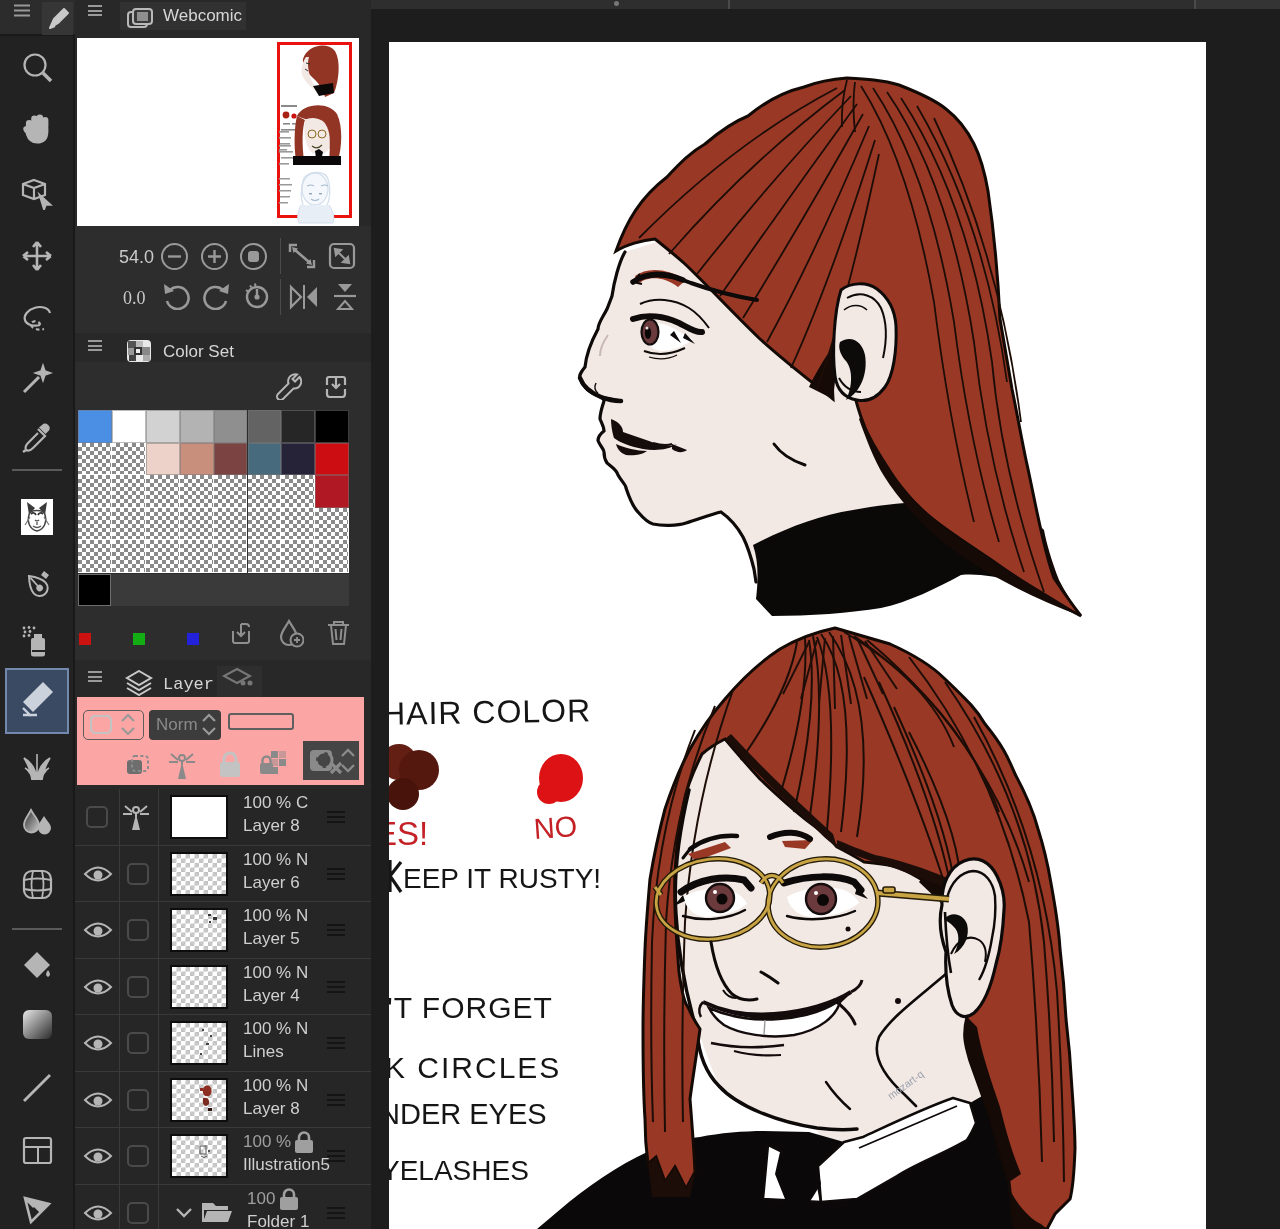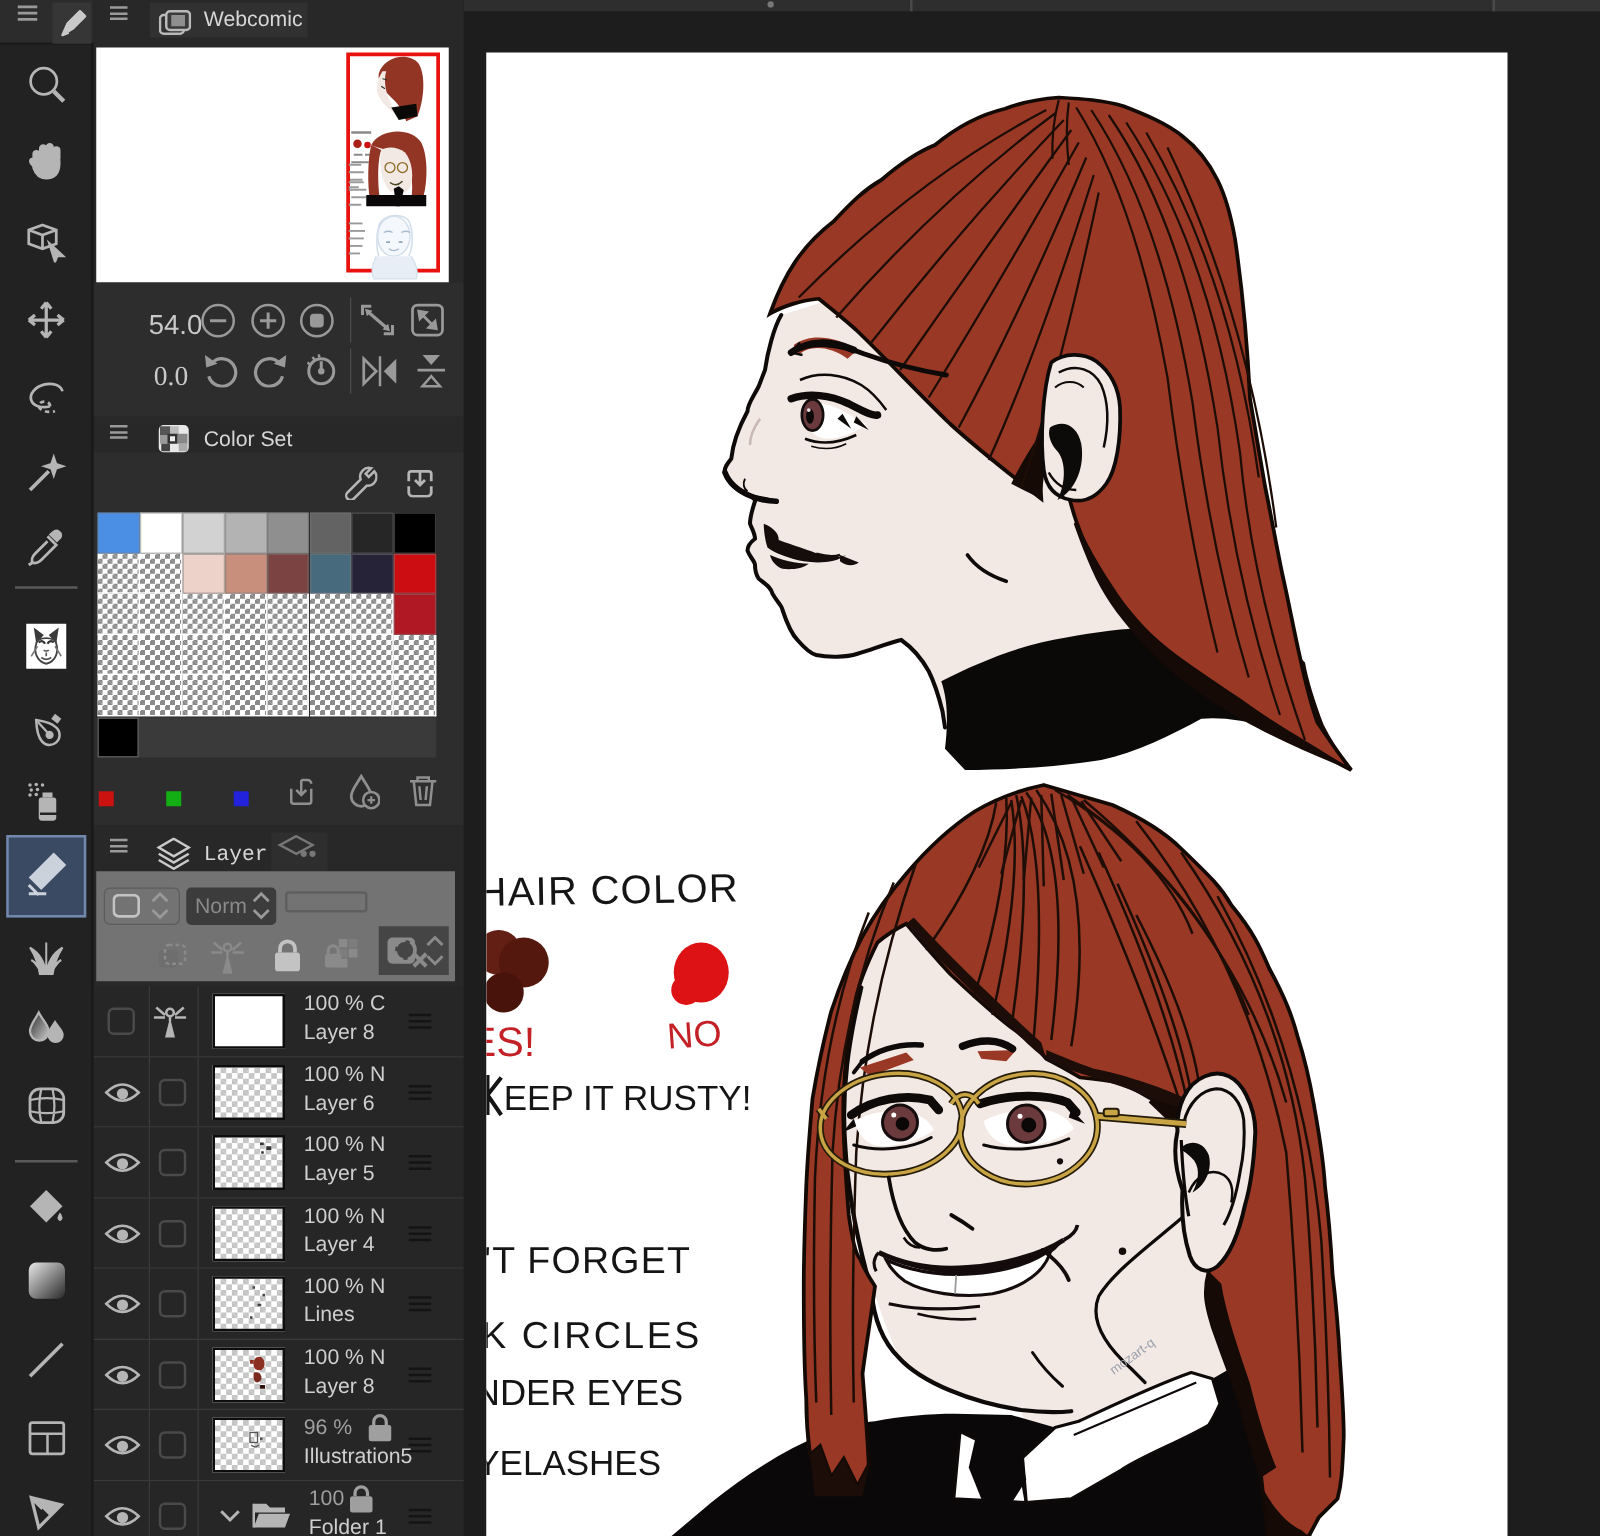--- a/index.html
+++ b/index.html
@@ -19,31 +19,31 @@
   #panel { position:absolute; left:75px; top:0; width:296px; height:1229px; background:#282828; }
   .ptab-text { color:#d6d6d6; font-size:17px; }
   .hamb { position:absolute; width:14px; height:11px; border-top:2px solid #9a9a9a;
      border-bottom:2px solid #9a9a9a; }
   .hamb:after { content:""; position:absolute; left:0; top:3px; width:14px; height:2px; background:#9a9a9a; }
 
   
   #nav-preview { position:absolute; left:2px; top:38px; width:282px; height:188px; background:#ffffff; overflow:hidden; }
   #nav-red { position:absolute; left:200px; top:4px; width:75px; height:176px; border:3px solid #e8120e; }
   #nav-controls { position:absolute; left:0; top:226px; width:296px; height:107px; background:#2d2d2d; }
-  .navnum { position:absolute; color:#c9c9c9; font-size:22px; }
+  .navnum { position:absolute; color:#c9c9c9; font-size:18px; }
   .circbtn { position:absolute; width:27px; height:27px; border:2px solid #999999; border-radius:50%; }
 
   
   #cs-body { position:absolute; left:0; top:27px; width:296px; height:298px; background:#2d2d2d; }
   #cs-drop { position:absolute; left:1px; top:3px; width:188px; height:41px; background:#414141;
      border:1px solid #4d4d4d; border-radius:5px; color:#cccccc; font-size:17px; }
   .sw { position:absolute; width:33.9px; height:32.6px; }
 
   
-  #ly-props { position:absolute; left:2px; top:34px; width:287px; height:88px; background:#737373; }
+  #ly-props { position:absolute; left:2px; top:34px; width:287px; height:88px; background:#fca5a5; }
   .lyrow { position:absolute; left:0; width:296px; height:56.5px; background:#262626;
      border-bottom:1px solid #3a3a3a; }
   .lycheck { position:absolute; left:52px; top:17px; width:22px; height:22px;
      border:2px solid #4a4a4a; border-radius:5px; }
   .lythumb { position:absolute; left:95px; top:6px; width:58px; height:44px;
      border:2px solid #0d0d0d; background:#ffffff; }
   .checker { background-image:
      linear-gradient(45deg,#c3c3c3 25%,transparent 25%,transparent 75%,#c3c3c3 75%),
      linear-gradient(45deg,#c3c3c3 25%,transparent 25%,transparent 75%,#c3c3c3 75%);
      background-size:9px 9px; background-position:0 0,4.5px 4.5px; background-color:#ffffff; }
@@ -628,21 +628,21 @@
             <div class="lycheck" style="left:52px;"></div>
             <div class="lythumb checker" id="th6">
               <svg width="54" height="40">
                 <g fill="#555">
                   <rect x="28" y="10" width="6" height="8" fill="none" stroke="#555"></rect>
                   <path d="M29,20 q3,3 6,0" stroke="#555" fill="none"></path>
                   <rect x="36" y="14" width="2" height="2"></rect>
                 </g>
               </svg>
             </div>
-            <div class="lytxt1" style="color:#9f9f9f;">96 %</div>
+            <div class="lytxt1" style="color:#9f9f9f;">100 %</div>
             <div class="lytxt2">Illustration5</div>
             <svg class="abs" style="left:218px;top:2px" width="22" height="24">
               <rect x="2" y="10" width="18" height="13" rx="2" fill="#9f9f9f"></rect>
               <path d="M6,10 v-2.5 a5,5 0 0 1 10,0 v2.5" fill="none" stroke="#9f9f9f" stroke-width="2.6"></path>
             </svg>
             <div class="lymenu"></div>
           </div>
           <div class="lyrow" style="top:395.5px;">
             <div class="vline" style="left:44px;"></div>
             <div class="vline" style="left:83px;"></div>

